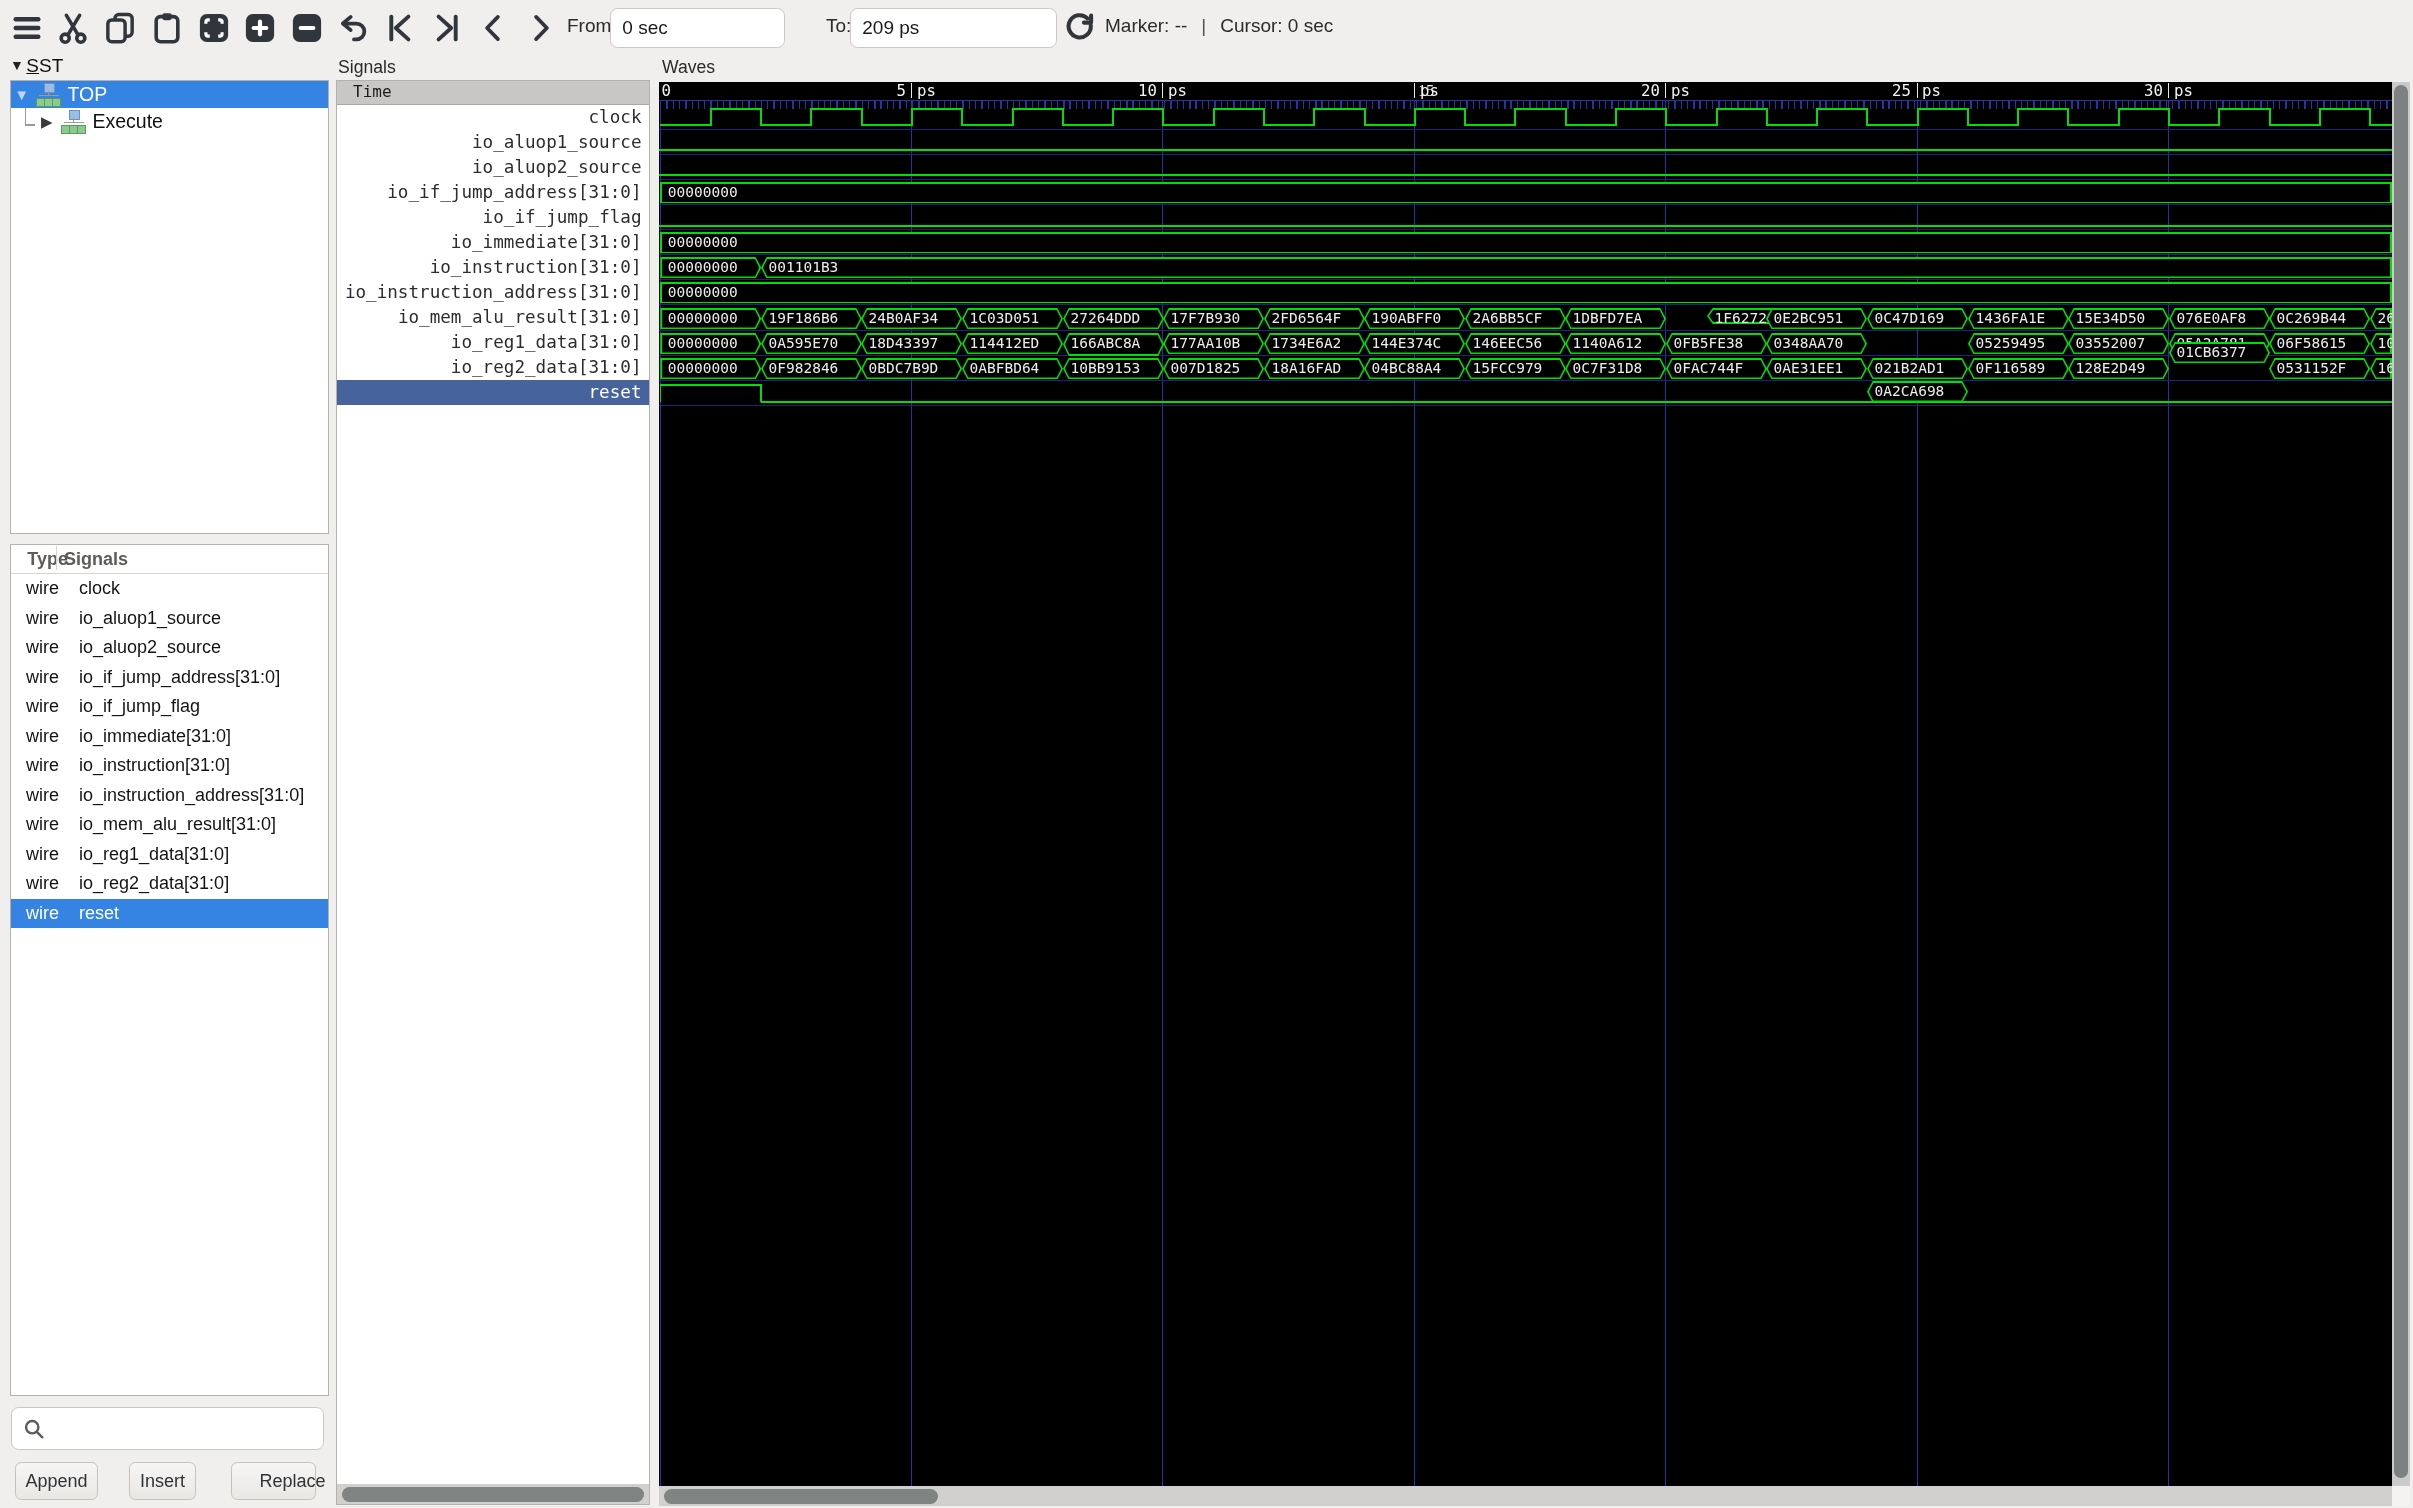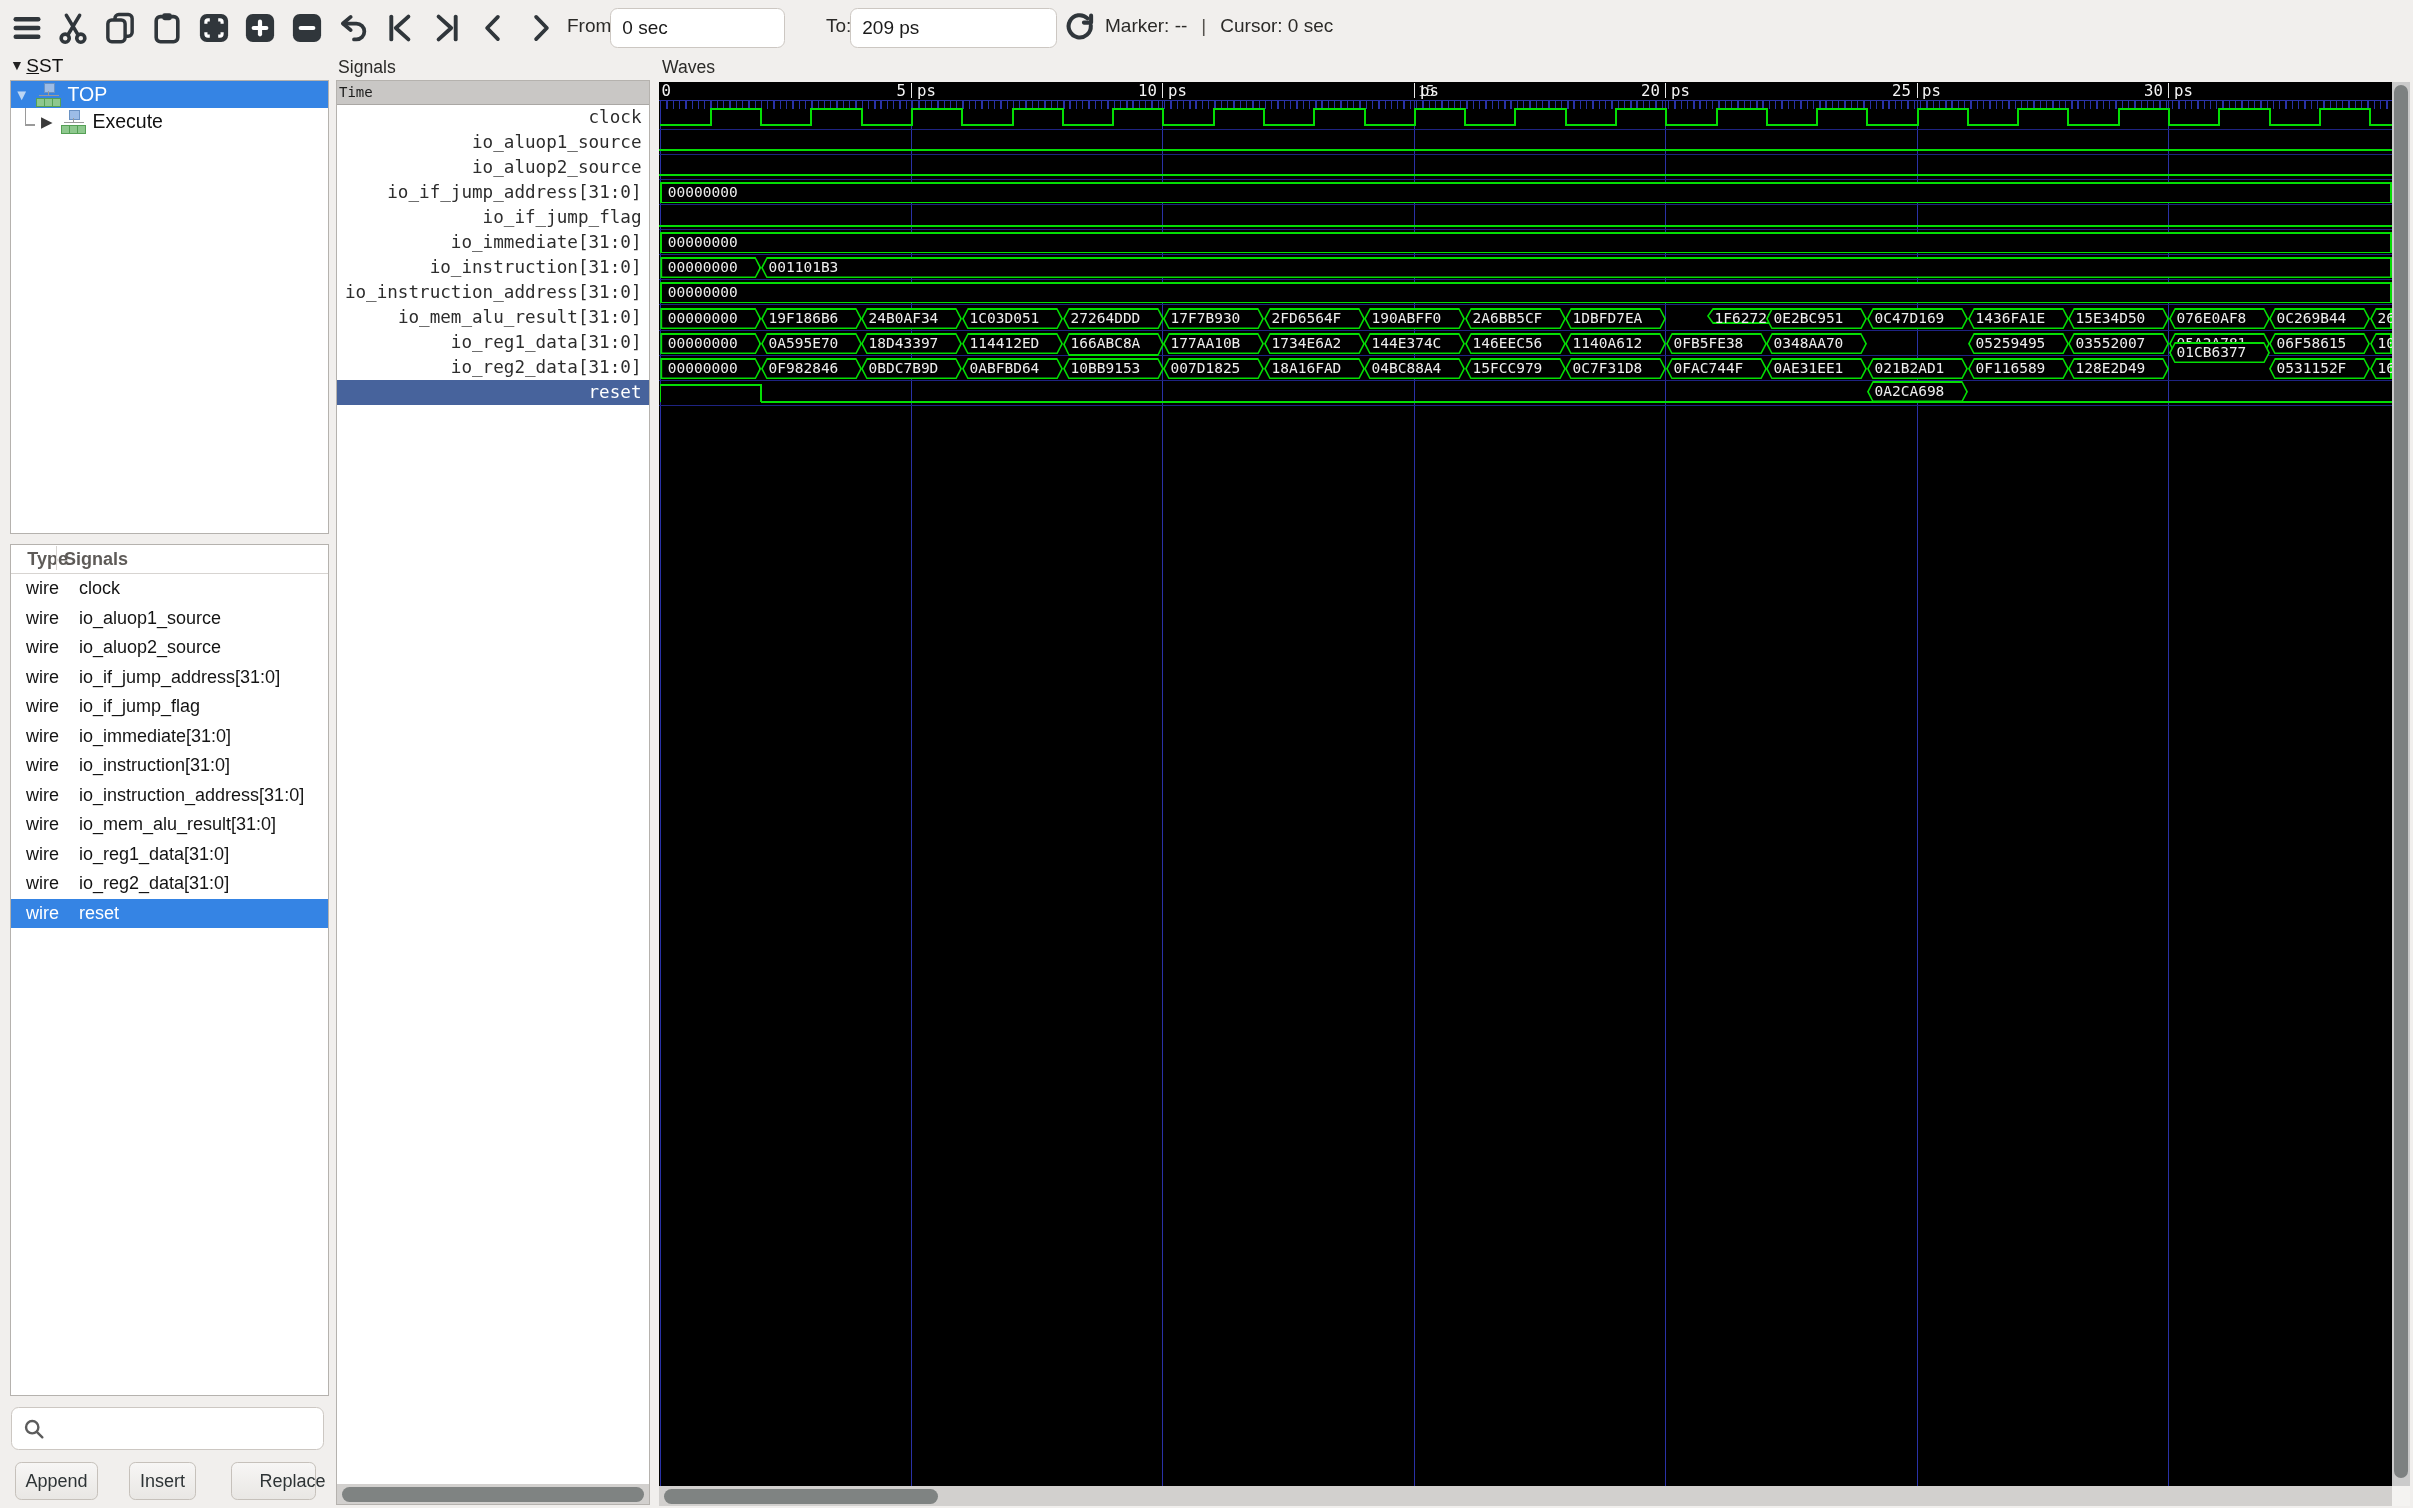--- a/index.html
+++ b/index.html
@@ -48,21 +48,21 @@
     border:1.3px solid #ccc7c2;border-radius:7.5px;box-sizing:border-box;}
   #search-box svg{position:absolute;left:8.8px;top:7.5px;width:26.4px;height:26.4px;}
   #btn-row{position:absolute;left:0px;top:1462px;width:329px;}
   .gbtn{position:absolute;height:38px;background:linear-gradient(#f7f6f5,#e9e7e4);border:1.3px solid #c6c1bb;
     border-radius:6.3px;font-size:18px;color:#2e3436;display:flex;align-items:center;justify-content:center;
     box-sizing:border-box;font-family:"Liberation Sans",sans-serif;}
   
   .panel-label{position:absolute;font-size:17.6px;color:#2b2a28;}
   #signals-panel{left:336px;top:80px;width:314px;height:1425px;}
   #time-header{position:absolute;left:0;top:0;right:0;height:22.6px;background:#c9c7c5;border-bottom:1.3px solid #aaa7a4;
-    font-family:"DejaVu Sans Mono",monospace;font-size:14px;color:#1c1c1c;line-height:22.6px;padding-left:2px;}
+    font-family:"DejaVu Sans Mono",monospace;font-size:16px;color:#1c1c1c;line-height:22.6px;padding-left:16px;}
   #signals-rows{position:absolute;left:0;top:24px;right:0;}
   .sig-row{height:25px;line-height:25px;text-align:right;padding-right:7.5px;
     font-family:"DejaVu Sans Mono",monospace;font-size:17.6px;color:#2d2d2d;white-space:nowrap;}
   .sig-row.sel{background:#47639c;color:#fff;}
   .hscroll{position:absolute;height:20px;background:#d2d0ce;}
   .hthumb{position:absolute;top:2.5px;height:15px;background:#7f8382;border-radius:7.5px;}
   
   #waves-outer{position:absolute;left:659px;top:82px;}
   #wave-area{position:absolute;left:0;top:0;width:1733px;height:1404px;background:#000;overflow:hidden;}
   .ruler-num,.ruler-unit{position:absolute;top:0px;height:17.6px;font-family:"DejaVu Sans Mono",monospace;

